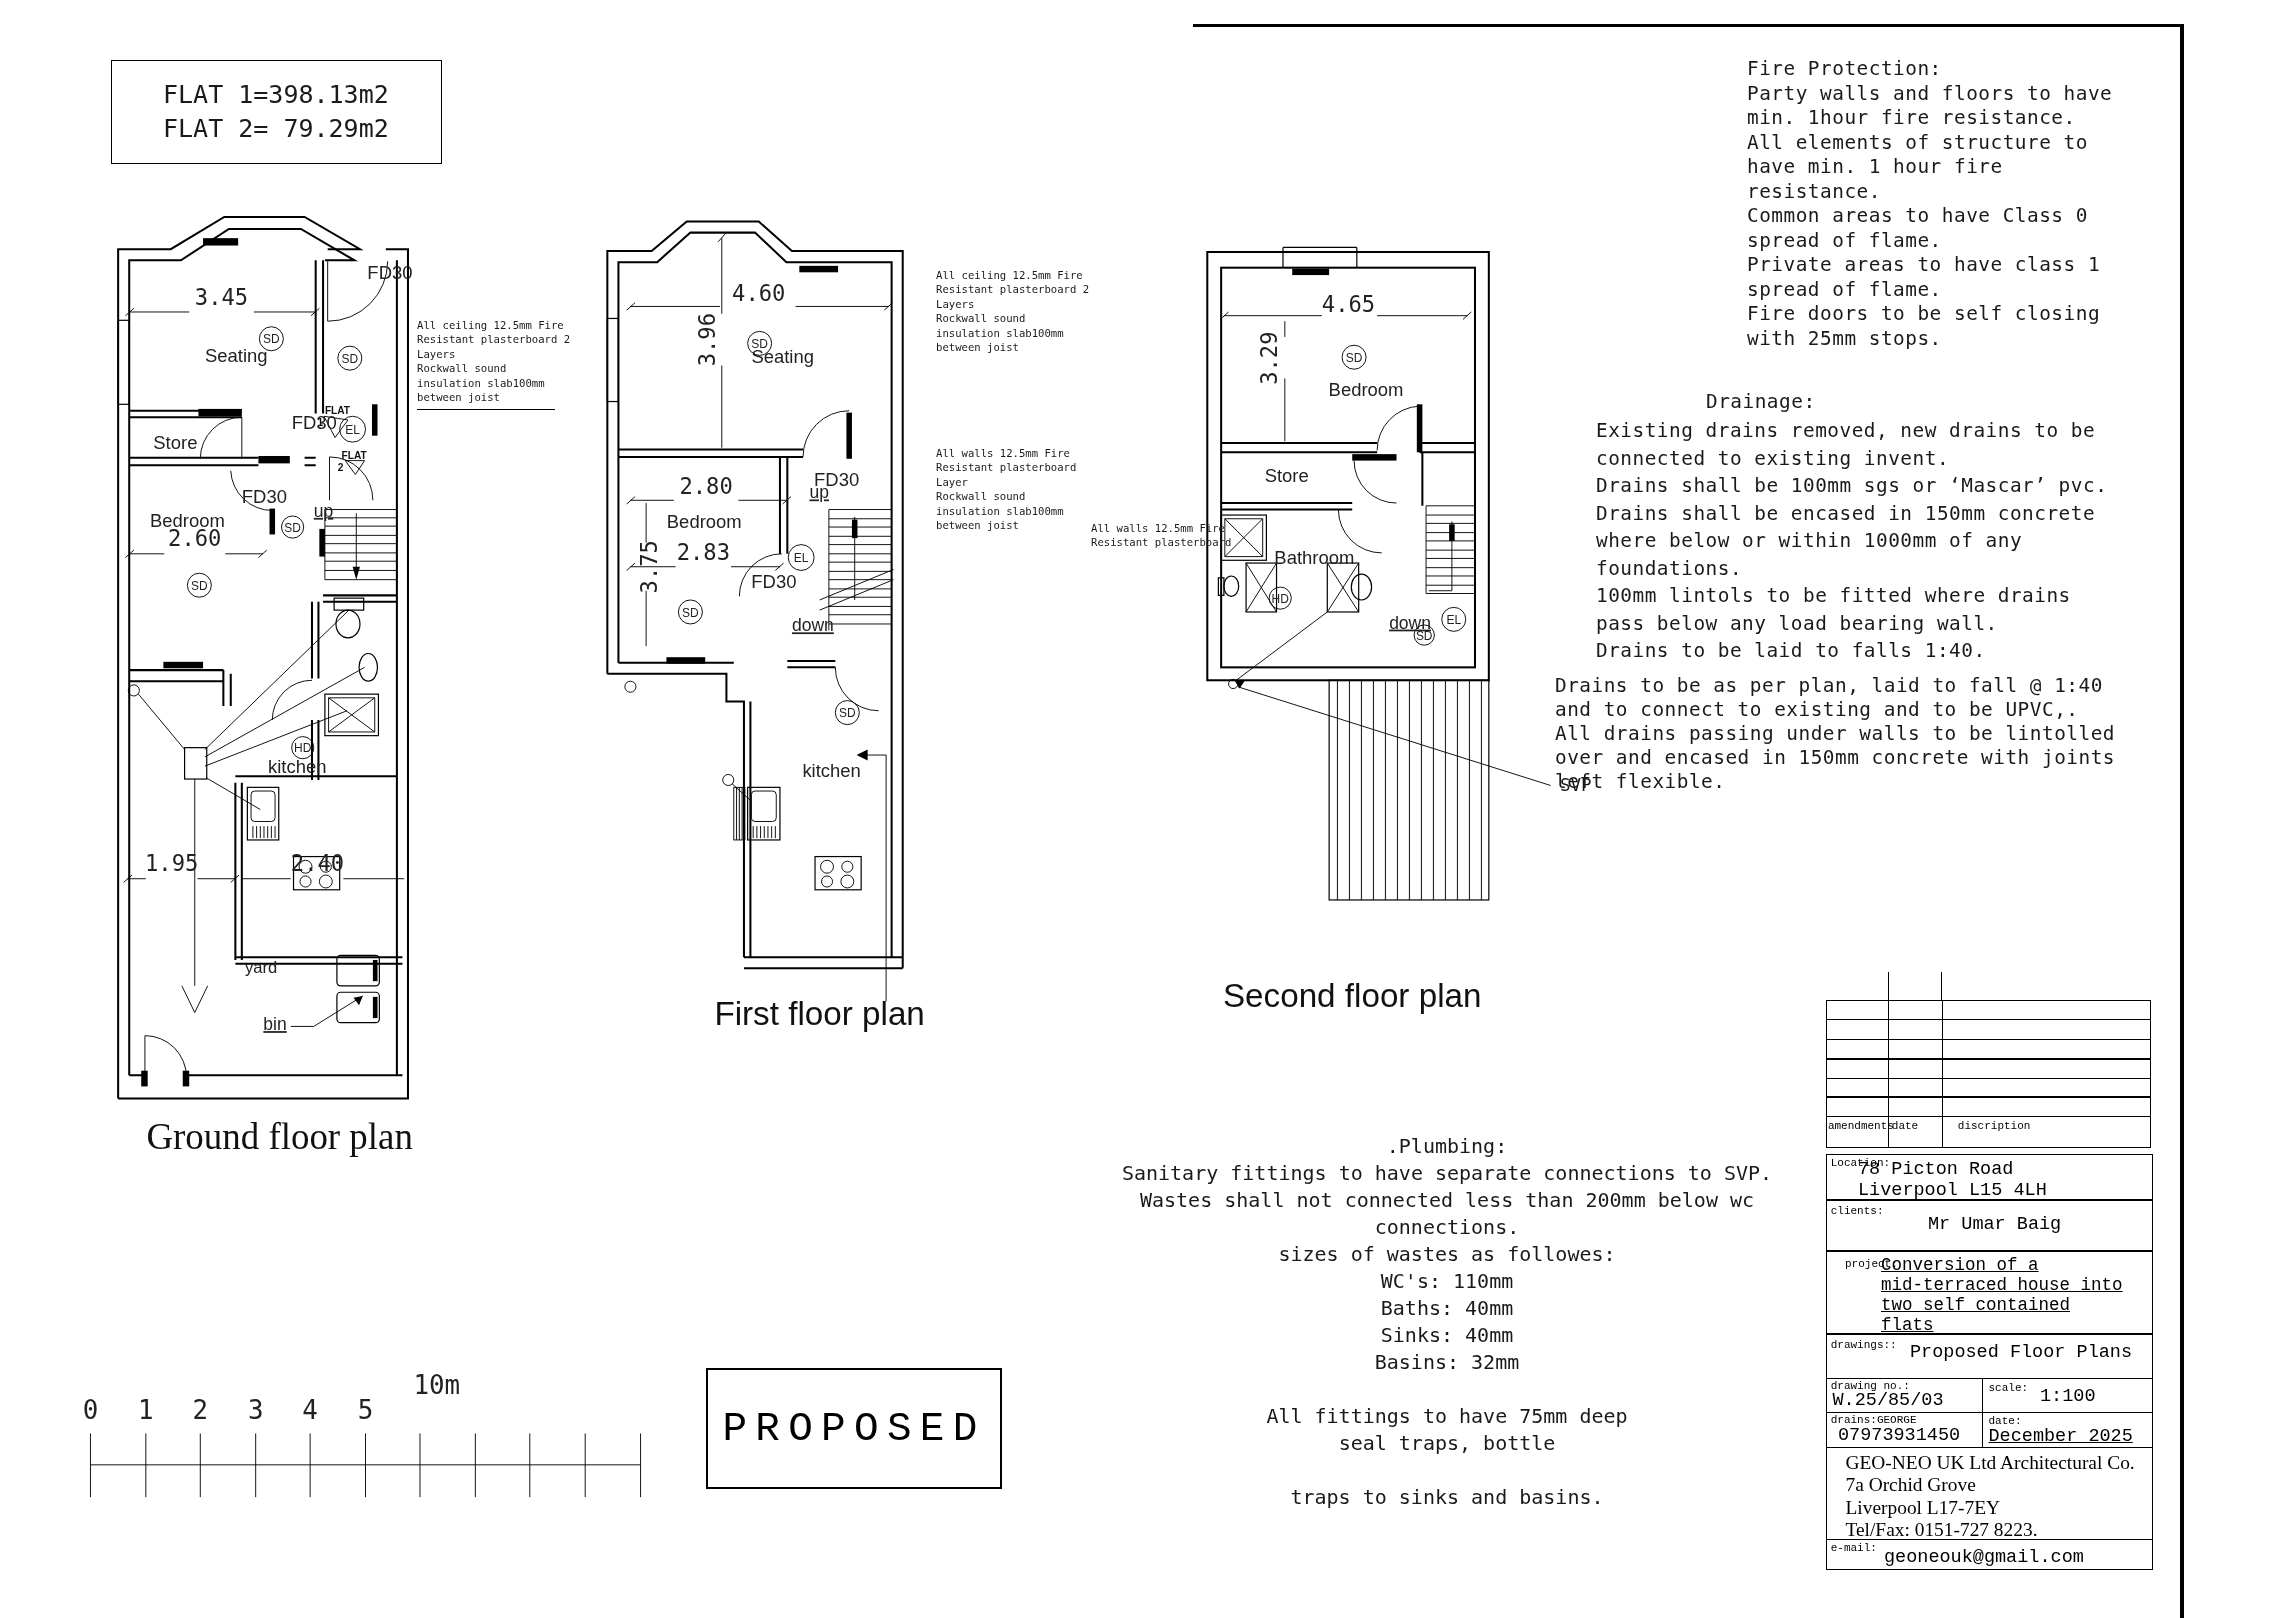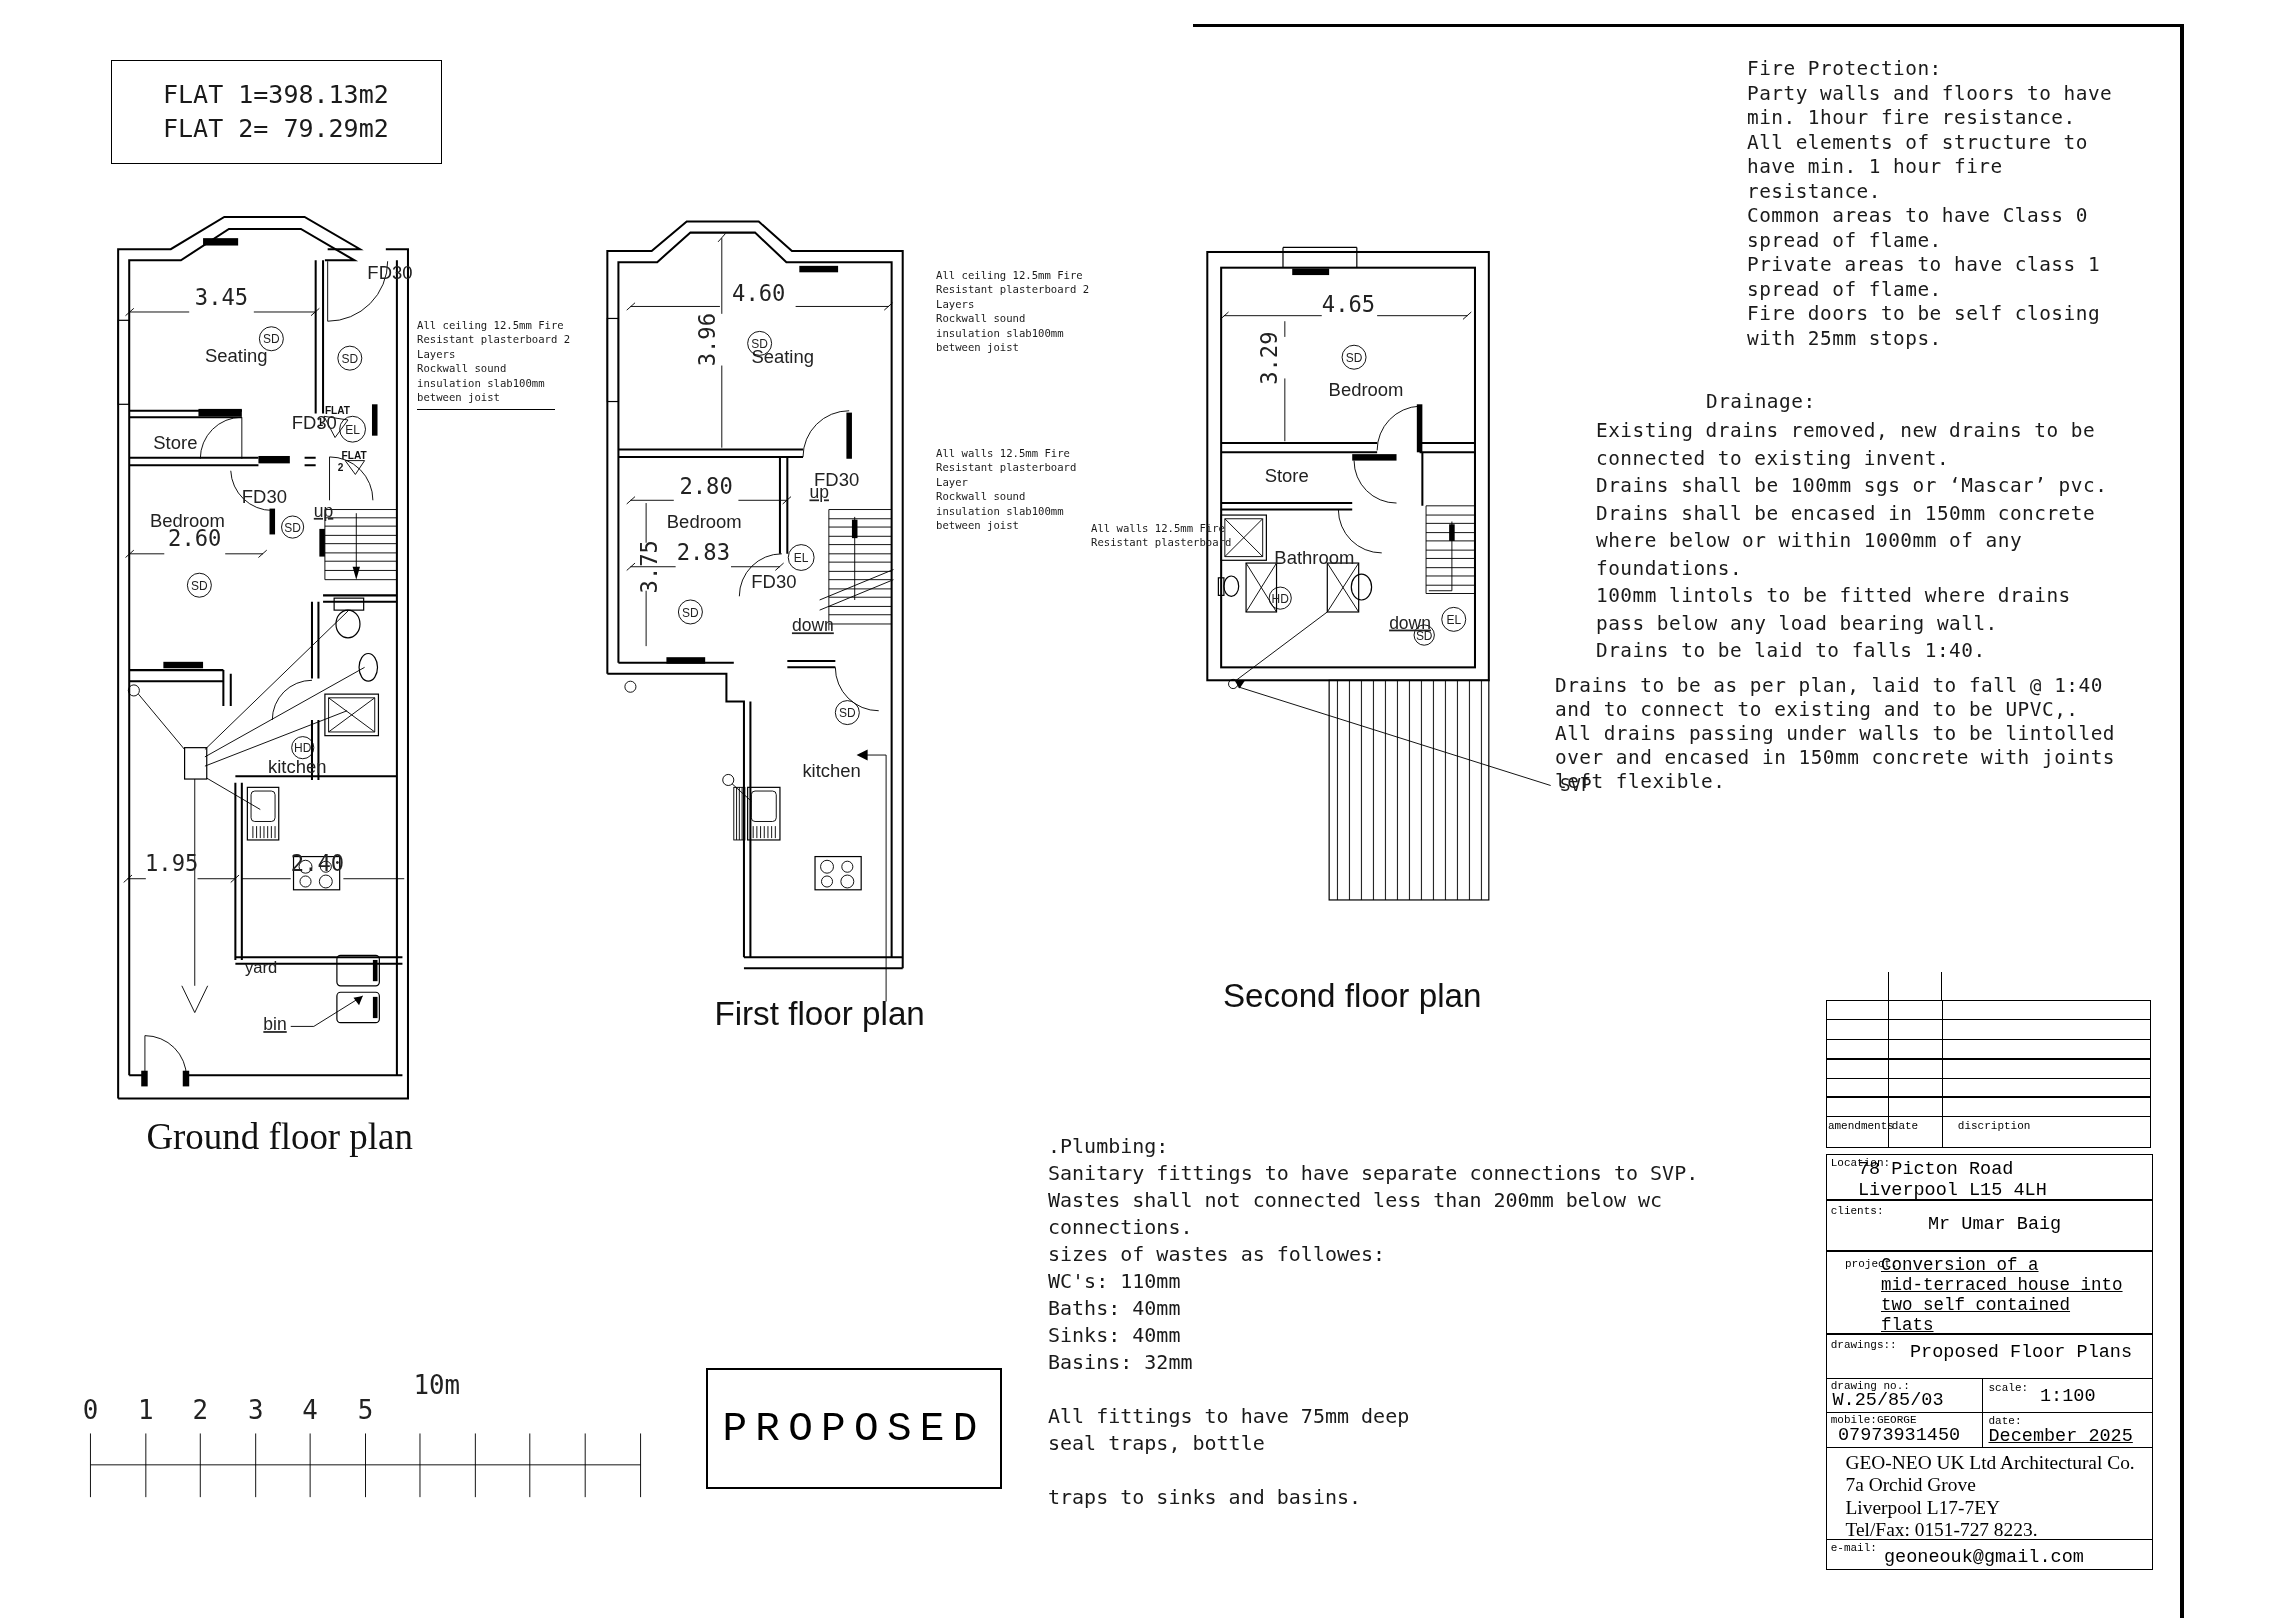--- a/index.html
+++ b/index.html
@@ -353,21 +353,21 @@
 100mm lintols to be fitted where drains
 pass below any load bearing wall.
 Drains to be laid to falls 1:40.</div>
 <div class="abs cad drain2 pre" style="left:1555px;top:674px;width:646px;">Drains to be as per plan, laid to fall @ 1:40
 and to connect to existing and to be UPVC,.
 All drains passing under walls to be lintolled
 over and encased in 150mm concrete with joints
 left flexible.</div>
 <div class="abs cad" style="left:1560px;top:775px;font-size:17.5px;">SVP</div>
 
-<div class="abs cad plumb pre" style="left:1048px;top:1133px;width:738px;">.Plumbing:
+<div class="abs cad plumb pre" style="left:1078px;top:1133px;width:738px;text-align:center;">.Plumbing:
 Sanitary fittings to have separate connections to SVP.
 Wastes shall not connected less than 200mm below wc
 connections.
 sizes of wastes as followes:
 WC's:  110mm
 Baths:  40mm
 Sinks:  40mm
 Basins:   32mm
 
 All fittings to have 75mm deep
@@ -434,21 +434,21 @@
     </div>
     <div class="row" style="height:34px;border-bottom:1.8px solid #000;">
       <span class="lbl abs" style="left:3.7px;top:0.9px;">drawing no.:</span>
       <span class="mono20 abs" style="left:5.5px;top:11px;">W.25/85/03</span>
       <div class="abs" style="left:155px;top:0;width:172px;height:100%;border-left:1.4px solid #000;">
         <span class="lbl abs" style="left:5.5px;top:2.8px;">scale:</span>
         <span class="mono20 abs" style="left:57px;top:7.4px;">1:100</span>
       </div>
     </div>
     <div class="row" style="height:35px;border-bottom:1.8px solid #000;">
-      <span class="lbl abs" style="left:3.7px;top:0.9px;">mobile:GEORGE</span>
+      <span class="lbl abs" style="left:3.7px;top:0.9px;">drains:GEORGE</span>
       <span class="mono20 abs" style="left:11px;top:12px;">07973931450</span>
       <div class="abs" style="left:155px;top:0;width:172px;height:100%;border-left:1.4px solid #000;">
         <span class="lbl abs" style="left:5.5px;top:1.8px;">date:</span>
         <span class="mono20 abs" style="left:5.5px;top:13px;text-decoration:underline;">December 2025</span>
       </div>
     </div>
     <div class="row serifco pre" style="height:92px;padding:3.7px 0 0 18.5px;">GEO-NEO UK Ltd  Architectural Co.
 7a Orchid Grove
 Liverpool L17-7EY
 Tel/Fax: 0151-727 8223.</div>

